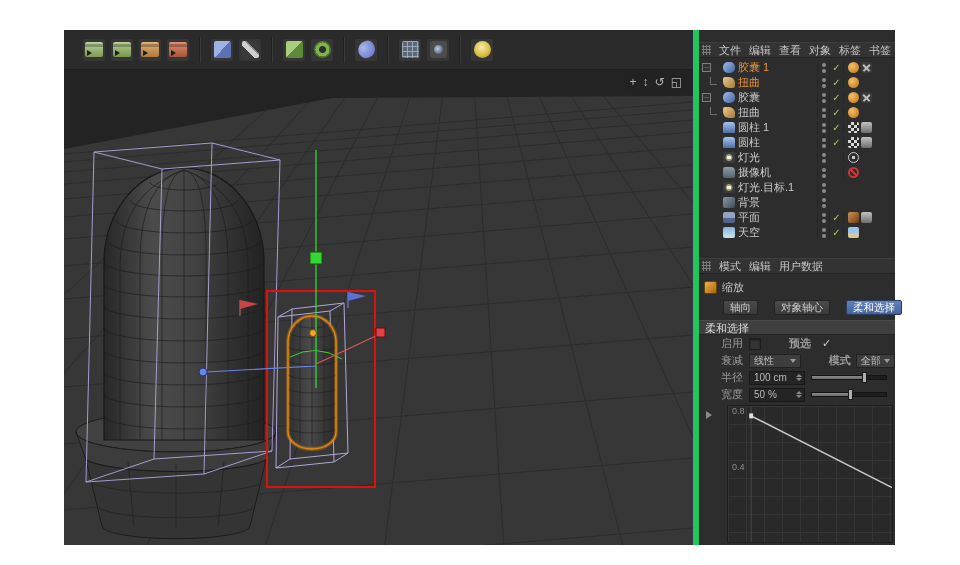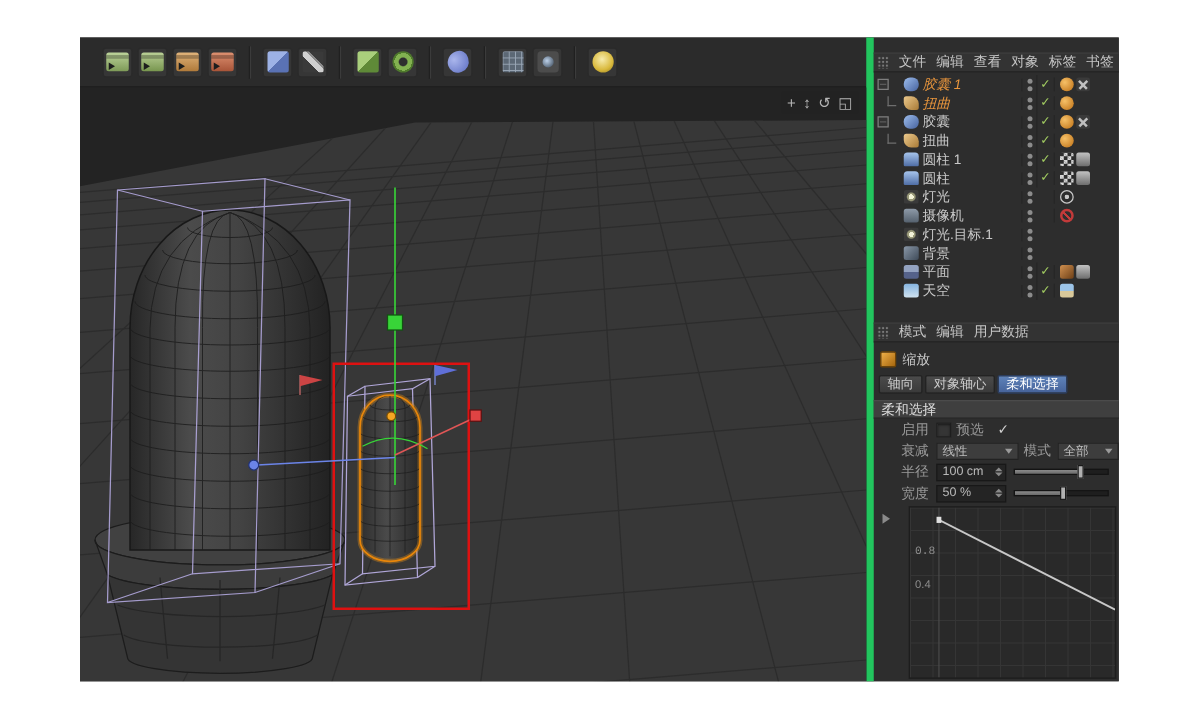--- a/index.html
+++ b/index.html
@@ -49,64 +49,64 @@
   .oi { width:12px; height:11px; margin-right:3px; border-radius:2px; flex:none; }
   .oi-capsule { border-radius:5px; background:linear-gradient(135deg,#9cbcec,#46629e); }
   .oi-bend { border-radius:2px 6px 2px 6px; background:linear-gradient(135deg,#ecc98c,#a87a36); }
   .oi-cyl { border-radius:3px 3px 1px 1px; background:linear-gradient(#a6c4ec,#4f6ea6); }
   .oi-cam { background:linear-gradient(#8e9aa8,#55616e); border-radius:2px 4px 2px 2px; }
   .oi-light { background:radial-gradient(circle at 50% 50%, #f2f2d8 0 2px, #9a9a7a 2px 3px, transparent 4px),#3a3a3a; }
   .oi-bg { background:linear-gradient(135deg,#8a98a8,#3e4a58); }
   .oi-plane { background:linear-gradient(180deg,#93a2c0 50%,#55628a 50%); }
   .oi-sky { background:linear-gradient(180deg,#86b4e0,#cfe2ef); }
   .olabel { flex:1; color:#c9c9c9; white-space:nowrap; overflow:hidden; }
-  .olabel.sel { color:#e8953c;font-style:italic; }
+  .olabel.sel { color:#e8953c; }
   .vdots { width:12px; flex:none; display:flex; flex-direction:column; align-items:center; gap:2px; border-left:1px solid #262626; }
   .vdots i { width:4px; height:4px; border-radius:50%; background:#8c8c8c; }
   .chk { width:14px; flex:none; text-align:center; color:#a4cf62; font-size:10px; line-height:15px; border-left:1px solid #262626; }
   .tags { width:52px; flex:none; display:flex; align-items:center; gap:2px; padding-left:4px; border-left:1px solid #262626; }
   .tag { width:11px; height:11px; border-radius:2px; flex:none; position:relative; }
   .tag-orange { border-radius:50%; background:radial-gradient(circle at 35% 35%, #f6c067, #bd6f14); }
   .tag-cross { background:#3a3a3a; }
   .tag-cross::before, .tag-cross::after { content:""; position:absolute; left:1px; right:1px; top:5px; height:1.5px; background:#c0c0c0; }
   .tag-cross::before { transform:rotate(45deg); } .tag-cross::after { transform:rotate(-45deg); }
   .tag-checker { background-color:#2c2c2c; background-image:linear-gradient(45deg,#d8d8d8 25%,transparent 25% 75%,#d8d8d8 75%),linear-gradient(45deg,#d8d8d8 25%,transparent 25% 75%,#d8d8d8 75%); background-size:6px 6px; background-position:0 0,3px 3px; }
   .tag-gray { background:linear-gradient(#c2c2c2,#6e6e6e); }
   .tag-nosign { width:11px; height:11px; border-radius:50%; border:2px solid #c23a3a; background:linear-gradient(45deg,transparent 42%,#c23a3a 42% 58%,transparent 58%),#2e2e2e; }
   .tag-target { border-radius:50%; border:1px solid #c8c8c8; background:radial-gradient(circle,#c8c8c8 0 1.6px,transparent 2px); }
   .tag-texbrown { background:linear-gradient(135deg,#cf9050,#6e3f16); }
   .tag-texsky { background:linear-gradient(180deg,#9cc4e8 55%,#d8c89a 55%); }
 
   .amwrap { margin-top:18px; }
   .toolrow { height:14px; margin-top:6px; display:flex; align-items:center; padding-left:5px; gap:5px; color:#c9c9c9; }
   .tool-ico { width:13px; height:13px; border-radius:2px; background:linear-gradient(135deg,#f0b048,#a5660e); border:1px solid #6e4406; }
-  .tabrow { height:16px; margin-top:5px; display:flex; align-items:center; gap:2px; padding-left:4px; }
+  .tabrow { height:16px; margin-top:5px; display:flex; align-items:center; gap:16px; padding-left:4px;margin-left:20px; }
   .tab-btn { height:15px; line-height:13px; padding:0 6px; font-size:10.5px; color:#cccccc; background:linear-gradient(#4b4b4b,#3a3a3a); border:1px solid #232323; border-radius:2px; white-space:nowrap; }
   .tab-btn.active { background:linear-gradient(#5f83ba,#46639a); color:#ffffff; border-color:#2b3c5c; }
   .sechdr { height:15px; line-height:15px; margin-top:5px; padding-left:6px; background:#3f3f3f; border-top:1px solid #4b4b4b; border-bottom:1px solid #242424; color:#dddddd; }
   .arow { height:17px; display:flex; align-items:center; padding-left:2px; color:#9a9a9a; }
   .alabel { width:42px; text-align:right; margin-right:6px; flex:none; white-space:nowrap; }
-  .alabel2 { margin:0 5px 0 4px; white-space:nowrap; }
+  .alabel2 { margin:0 5px 0 28px; white-space:nowrap;font-weight:bold; }
   .cbox { width:12px; height:12px; background:#353535; border:1px solid #1e1e1e; box-shadow:inset 0 1px 2px rgba(0,0,0,.55); flex:none; }
   .checkmark { color:#cfcfcf; font-size:11px; margin-left:6px; }
   .select { display:flex; align-items:center; justify-content:space-between; width:70px; height:14px; background:#3d3d3d; border:1px solid #222; color:#bdbdbd; padding:0 4px; font-size:10px; }
   .select .arr { width:0; height:0; border-left:3.5px solid transparent; border-right:3.5px solid transparent; border-top:4px solid #9a9a9a; }
   .vfield { display:flex; align-items:center; width:56px; height:14px; background:#242424; border:1px solid #181818; color:#b8b8b8; font-size:10px; padding:0 2px 0 4px; justify-content:space-between; }
   .spin { display:flex; flex-direction:column; gap:1px; }
   .spin i { width:0; height:0; border-left:3px solid transparent; border-right:3px solid transparent; display:block; }
   .spin .up { border-bottom:3px solid #8a8a8a; } .spin .dn { border-top:3px solid #8a8a8a; }
   .slider { flex:1; height:5px; background:#1e1e1e; border:1px solid #141414; margin:0 8px 0 6px; position:relative; }
   .slider .fill { position:absolute; left:0; top:0; bottom:0; background:linear-gradient(#8b8b8b,#6a6a6a); }
   .slider .knob { position:absolute; top:-4px; width:5px; height:11px; background:#b0b0b0; border:1px solid #1a1a1a; }
 
   .curve { position:relative; flex:1; margin-top:2px; }
   .caret { position:absolute; left:7px; top:6px; width:0; height:0; border-top:4px solid transparent; border-bottom:4px solid transparent; border-left:6px solid #8a8a8a; }
   .graph { position:absolute; left:28px; right:2px; top:0; bottom:2px; background-color:#292929; background-image:linear-gradient(#353535 1px,transparent 1px),linear-gradient(90deg,#353535 1px,transparent 1px); background-size:18px 18px; border:1px solid #1d1d1d; }
   .gy { position:absolute; left:4px; color:#8d8d8d; font-size:9px; }
-  .gy1 { top:30px;font-family:Liberation Mono, monospace; } .gy2 { top:56px; }
+  .gy1 { top:0; } .gy2 { top:56px; }
   .gsvg { position:absolute; inset:0; width:100%; height:100%; }
 </style>
 </head>
 <body>
 
 <div class="stage">
   <div class="app">
 
     <div class="left">
       <div class="toolbar">

